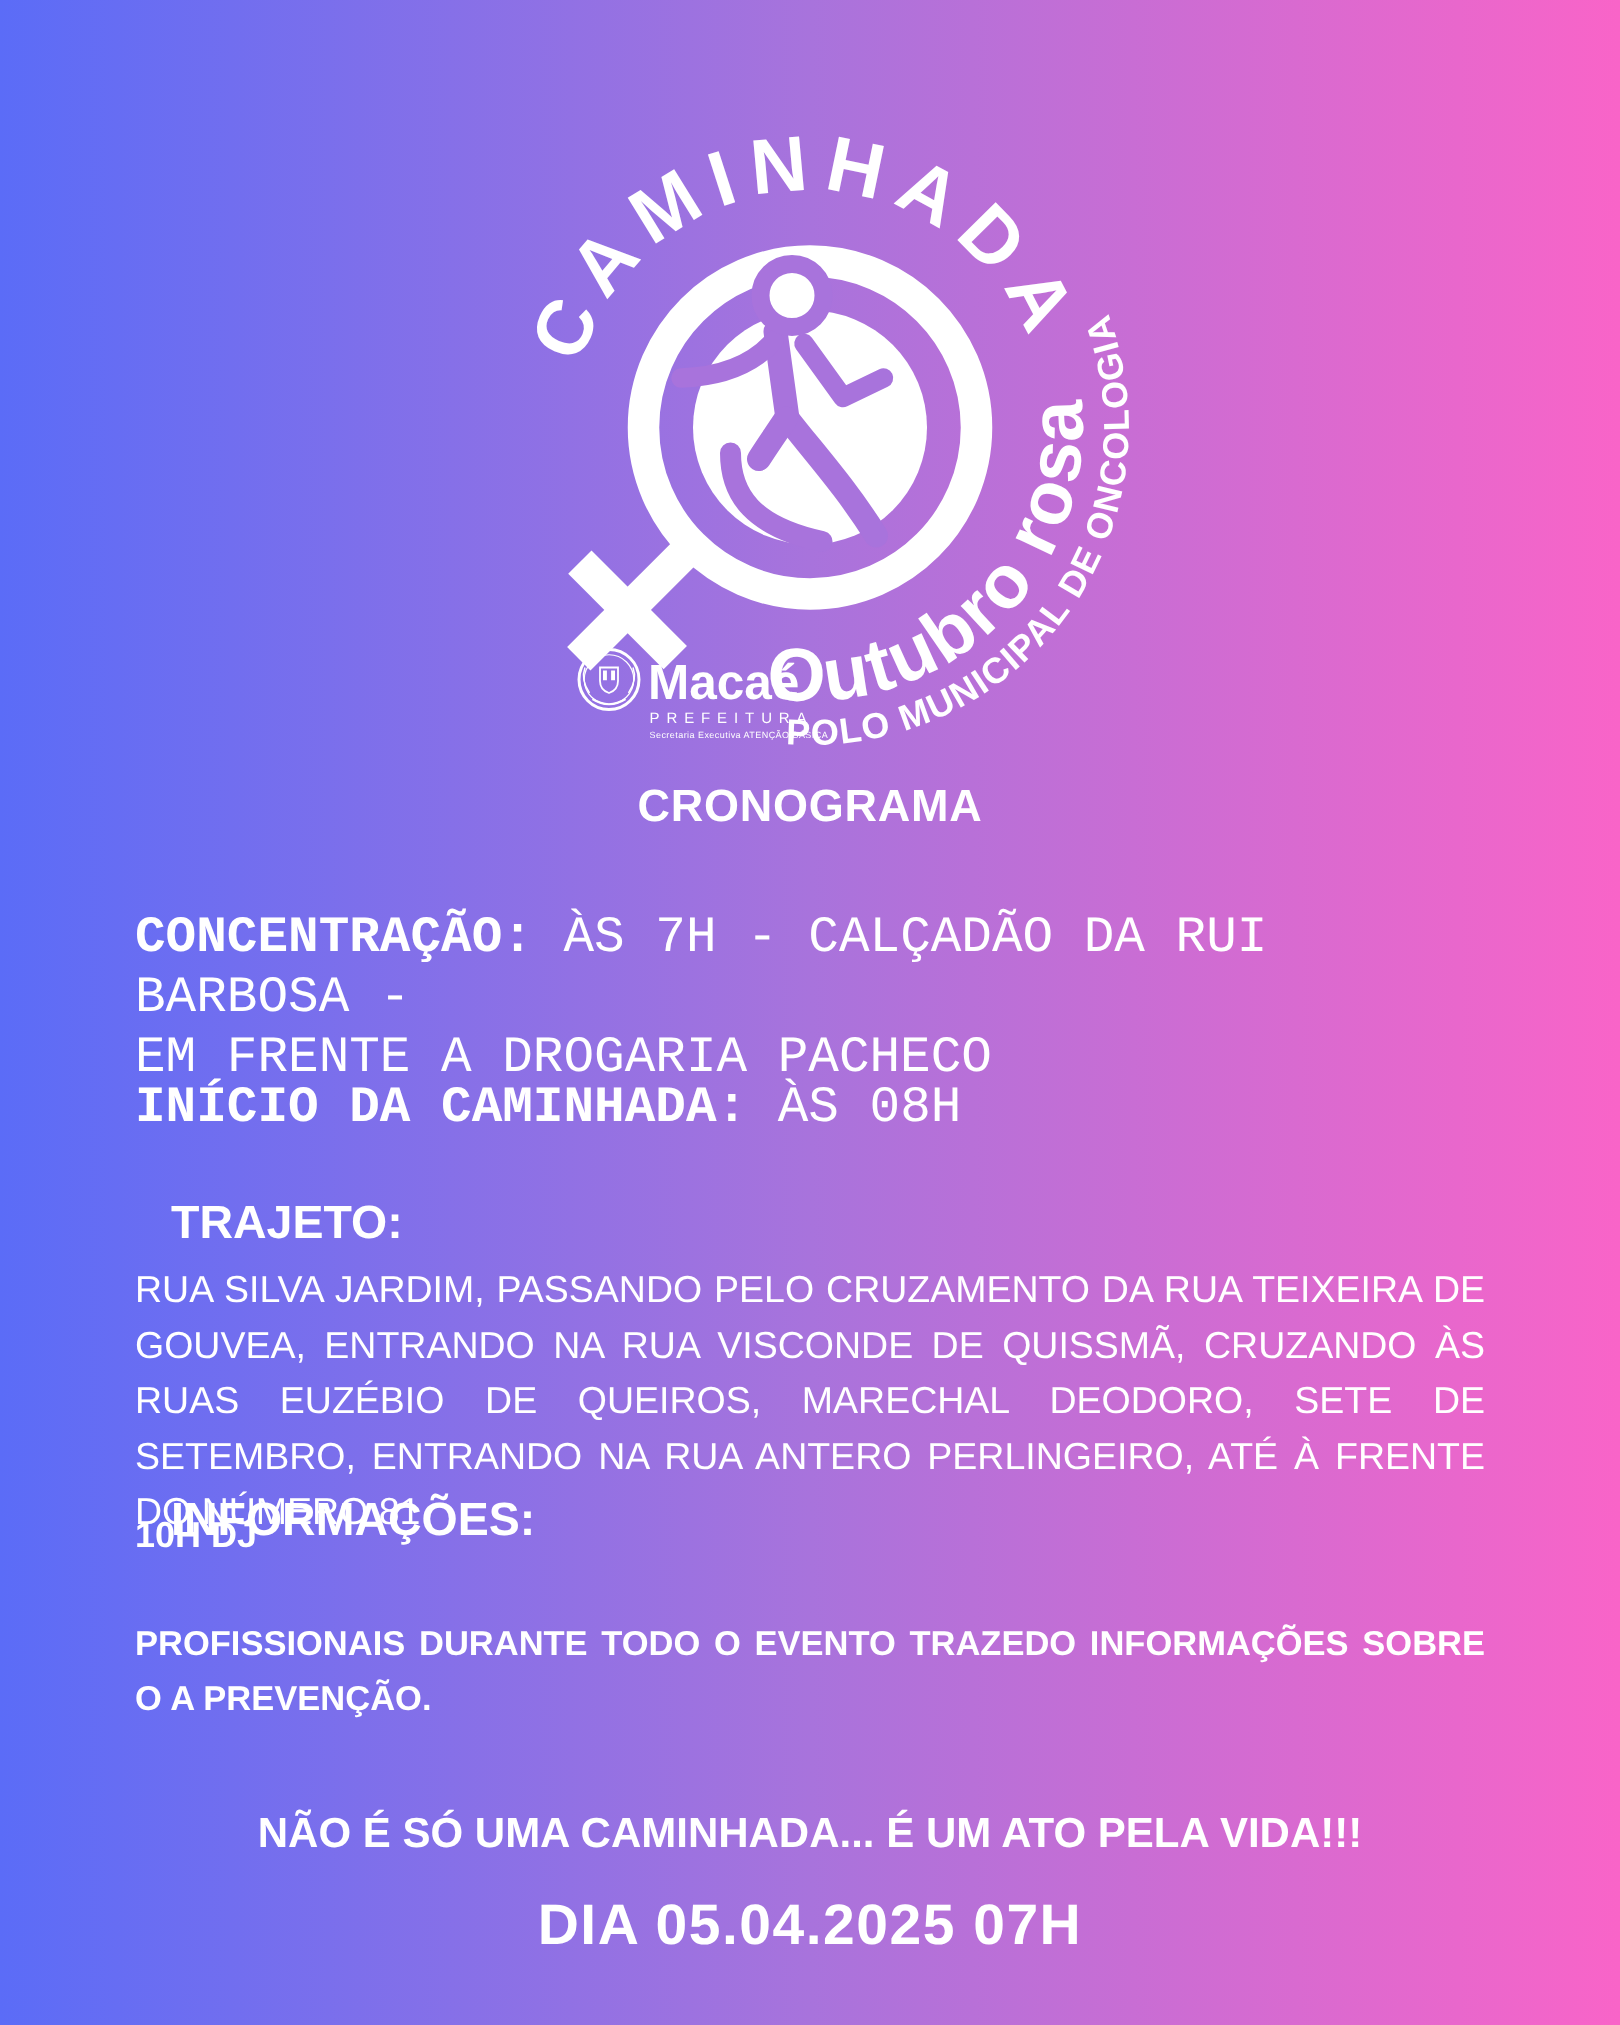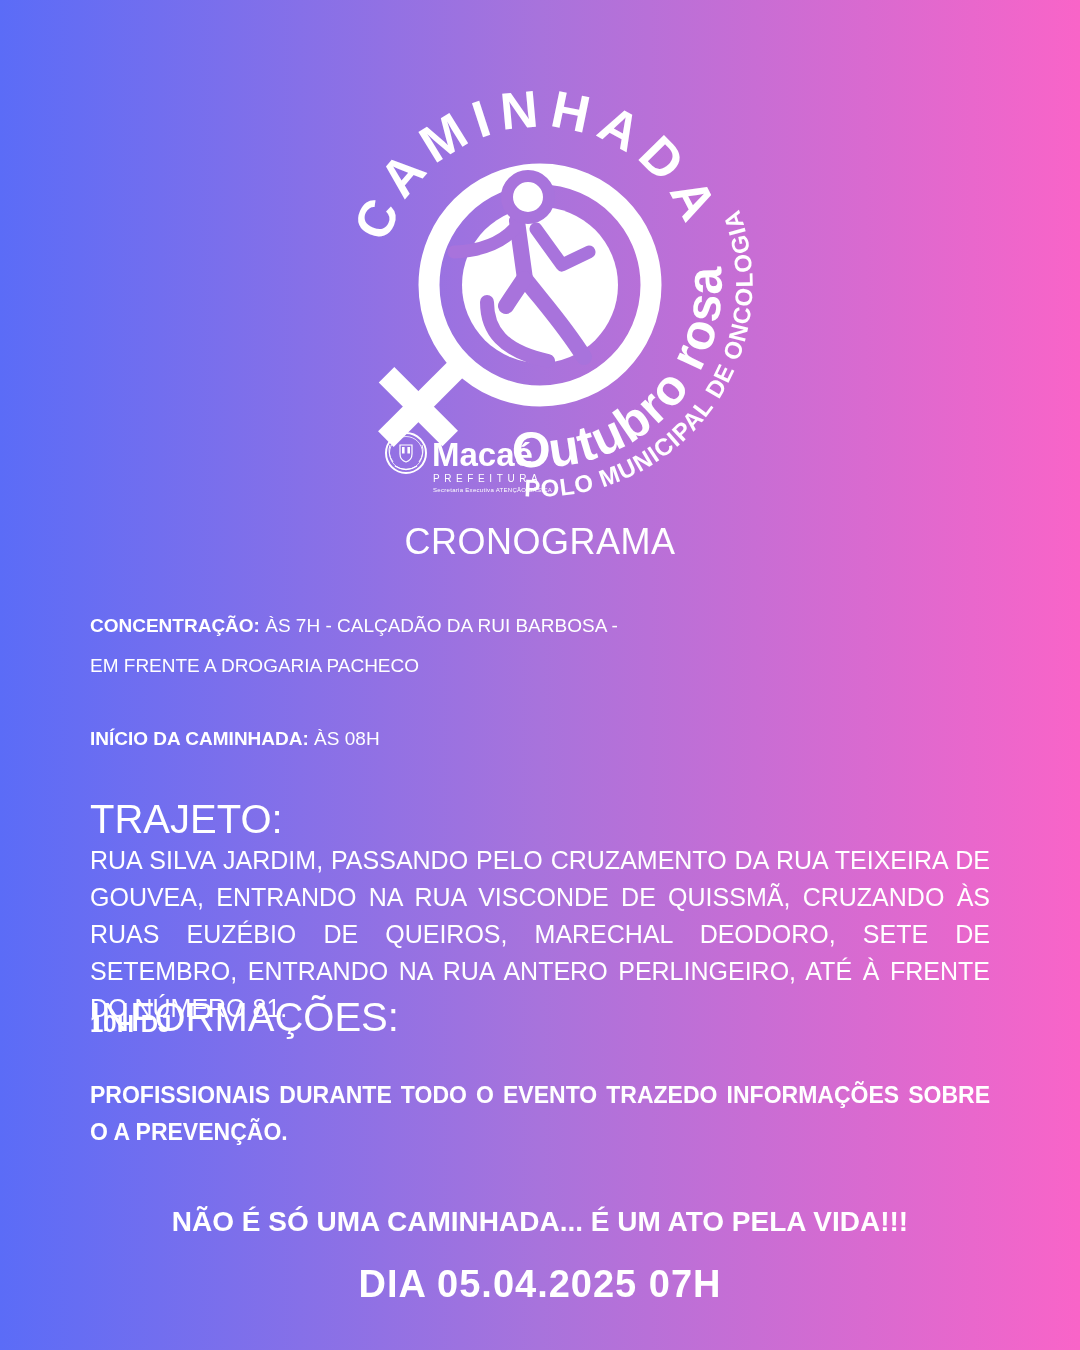--- a/index.html
+++ b/index.html
@@ -9,24 +9,24 @@
     overflow:hidden;
     background:linear-gradient(90deg,#5b6cf7 0%,#a873dc 50%,#f964c8 100%);
     font-family:"Liberation Sans",sans-serif;
     color:#ffffff;
     -webkit-font-smoothing:antialiased;
   }
   .logo-svg{position:absolute;left:300px;top:50px;width:480px;height:460px;overflow:visible;}
   .arc-text{fill:#ffffff;font-family:"Liberation Sans",sans-serif;}
   .sec{position:absolute;left:90px;right:90px;}
   .center{text-align:center;}
-  .title{font-size:36px;font-weight:normal;letter-spacing:.5px;}
-  .line{font-size:19px;line-height:40px;}
+  .title{font-size:30px;font-weight:bold;letter-spacing:.5px;}
+  .line{font-size:34px;line-height:40px;font-family:Liberation Mono, monospace;}
   .b{font-weight:bold;}
-  .h2{font-size:40px;font-weight:normal;}
+  .h2{font-size:31px;font-weight:bold;margin-left:24px;}
   .para{font-size:25px;line-height:37px;text-align:justify;text-justify:inter-word;}
   .prog{font-size:24px;line-height:37px;font-weight:bold;}
   .prog-note{font-size:23px;line-height:37px;font-weight:bold;text-align:justify;text-justify:inter-word;margin-top:35px;}
   .tagline{font-size:28px;font-weight:bold;}
   .bigdate{font-size:38px;font-weight:bold;letter-spacing:1px;}
 </style>
 </head>
 <body>
 
 <div class="poster">

